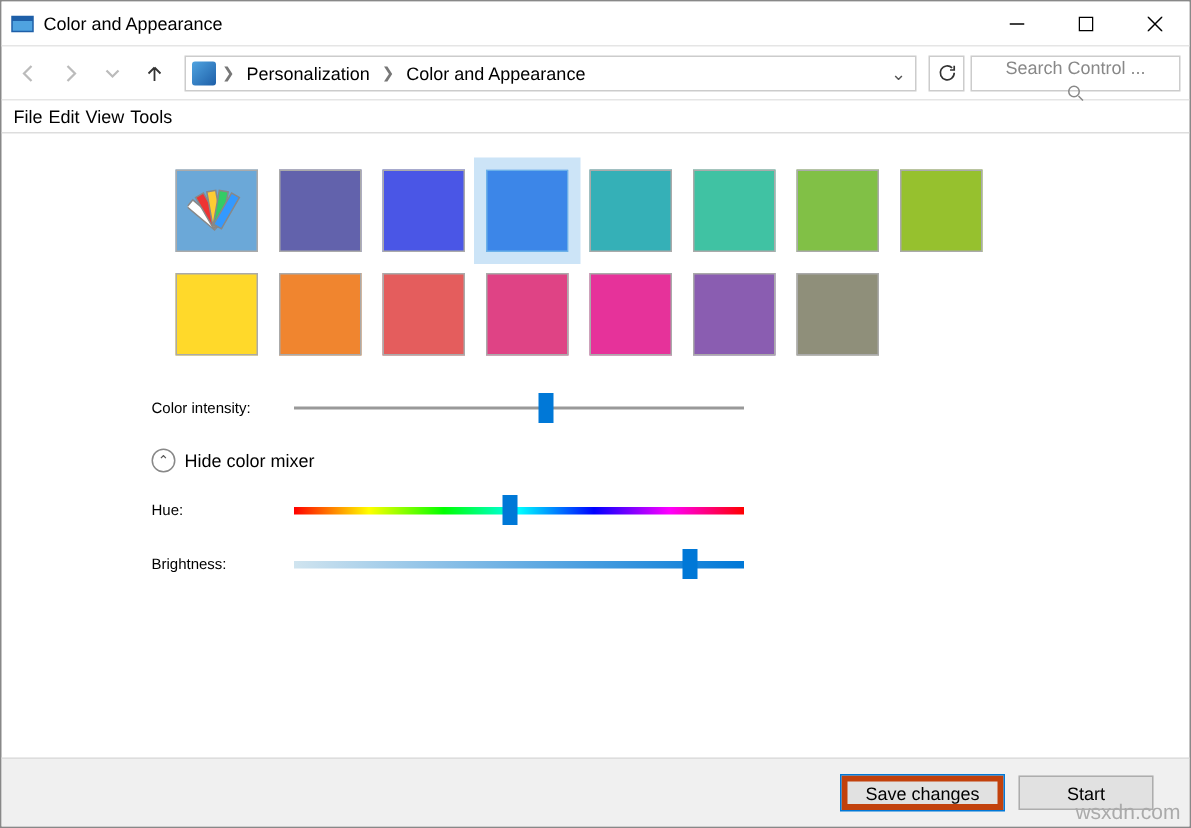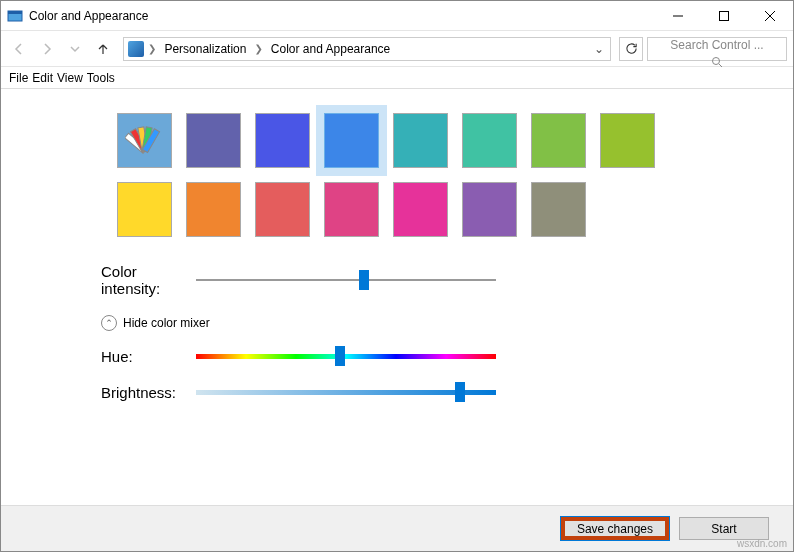--- a/index.html
+++ b/index.html
@@ -30,37 +30,37 @@
 
 .content { padding: 24px 0 0 100px; }
 .heading { color: #003399; font-size: 13.5px; margin-bottom: 18px; }
 
 .swatches { display: flex; flex-wrap: wrap; gap: 14px; width: 600px; margin-bottom: 26px; margin-left: 16px; }
 .swatch { width: 55px; height: 55px; border: 1px solid #aaa; cursor: pointer; position: relative; }
 .swatch.selected { outline: 8px solid #cce4f7; border: 1px solid #6bb0e8; }
 .swatch.auto { background: #6ba8d8; display:flex; align-items:center; justify-content:center; }
 
 .form-row { display:flex; align-items:center; margin-bottom: 18px; }
-.form-row label { width: 95px; font-size: 15px; color: #000; }
+.form-row label { width: 95px; font-size: 10px; color: #000; }
 .slider-wrap { width: 300px; position: relative; height: 18px; display:flex; align-items:center; }
 .track-grey { width:100%; height:2px; background:#999; }
 .track-hue { width:100%; height:5px; background: linear-gradient(to right, #f00,#ff0,#0f0,#0ff,#00f,#f0f,#f00); }
 .track-sat { width:100%; height:5px; background: linear-gradient(to right, #d0e4ef, #0078d7); }
 .track-bri { width:100%; height:5px; background: linear-gradient(to right, #000, #0078d7); }
 .thumb { position:absolute; width:10px; height:20px; background:#0078d7; top:-1px; transform: translateX(-50%); }
 
 .mixer-toggle { display:flex; align-items:center; gap:6px; margin-bottom: 16px; font-size:12px; }
 .circ { width:16px; height:16px; border:1px solid #888; border-radius:50%; display:flex; align-items:center; justify-content:center; font-size:9px; color:#555; }
 
 
 .footer { position:absolute; bottom:0; left:0; right:0; height:46px; background:#f0f0f0; border-top:1px solid #ddd; display:flex; align-items:center; justify-content:flex-end; padding-right:24px; gap:10px; }
 .btn { min-width:90px; height:23px; border:1px solid #adadad; background:#e1e1e1; font-size:12px; padding:0 12px; cursor:pointer; }
 .btn.primary { border:4px solid #c2410c; outline:1px solid #0078d7; }
 
-.watermark { position:absolute; bottom:2px; right:6px; font-size:10px; color:#aaa; z-index:5; }
+.watermark { position:absolute; bottom:2px; right:6px; font-size:14px; color:#aaa; z-index:5; }
 </style>
 </head>
 <body>
 
 <div class="titlebar">
   <span class="icon">
     <svg viewBox="0 0 16 16">
         <rect x="1" y="3" width="14" height="10" fill="#4fa3e0" stroke="#1e5fa8"></rect>
         <rect x="1" y="3" width="14" height="3" fill="#1e5fa8"></rect>
       </svg>

